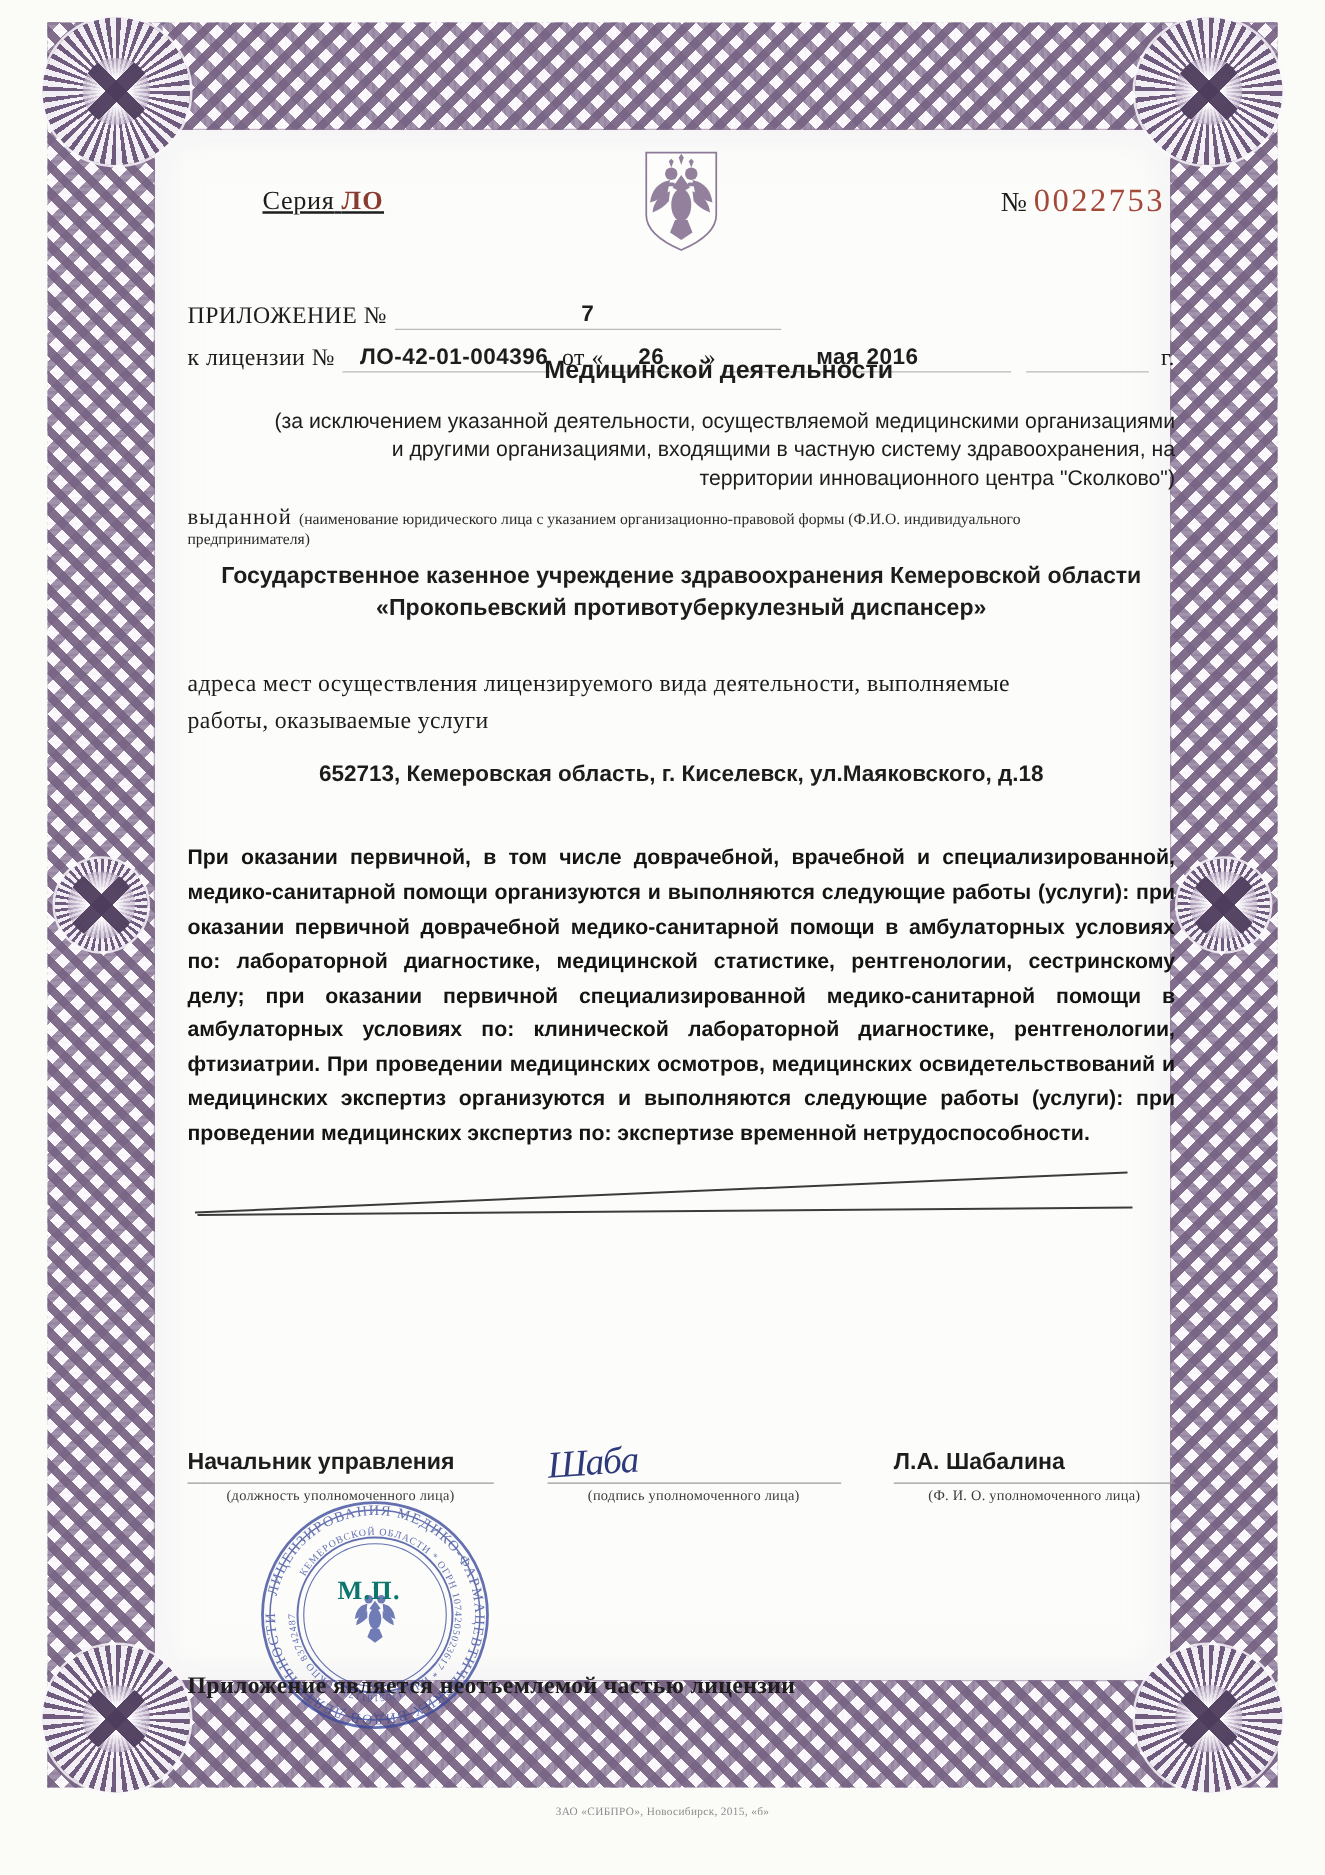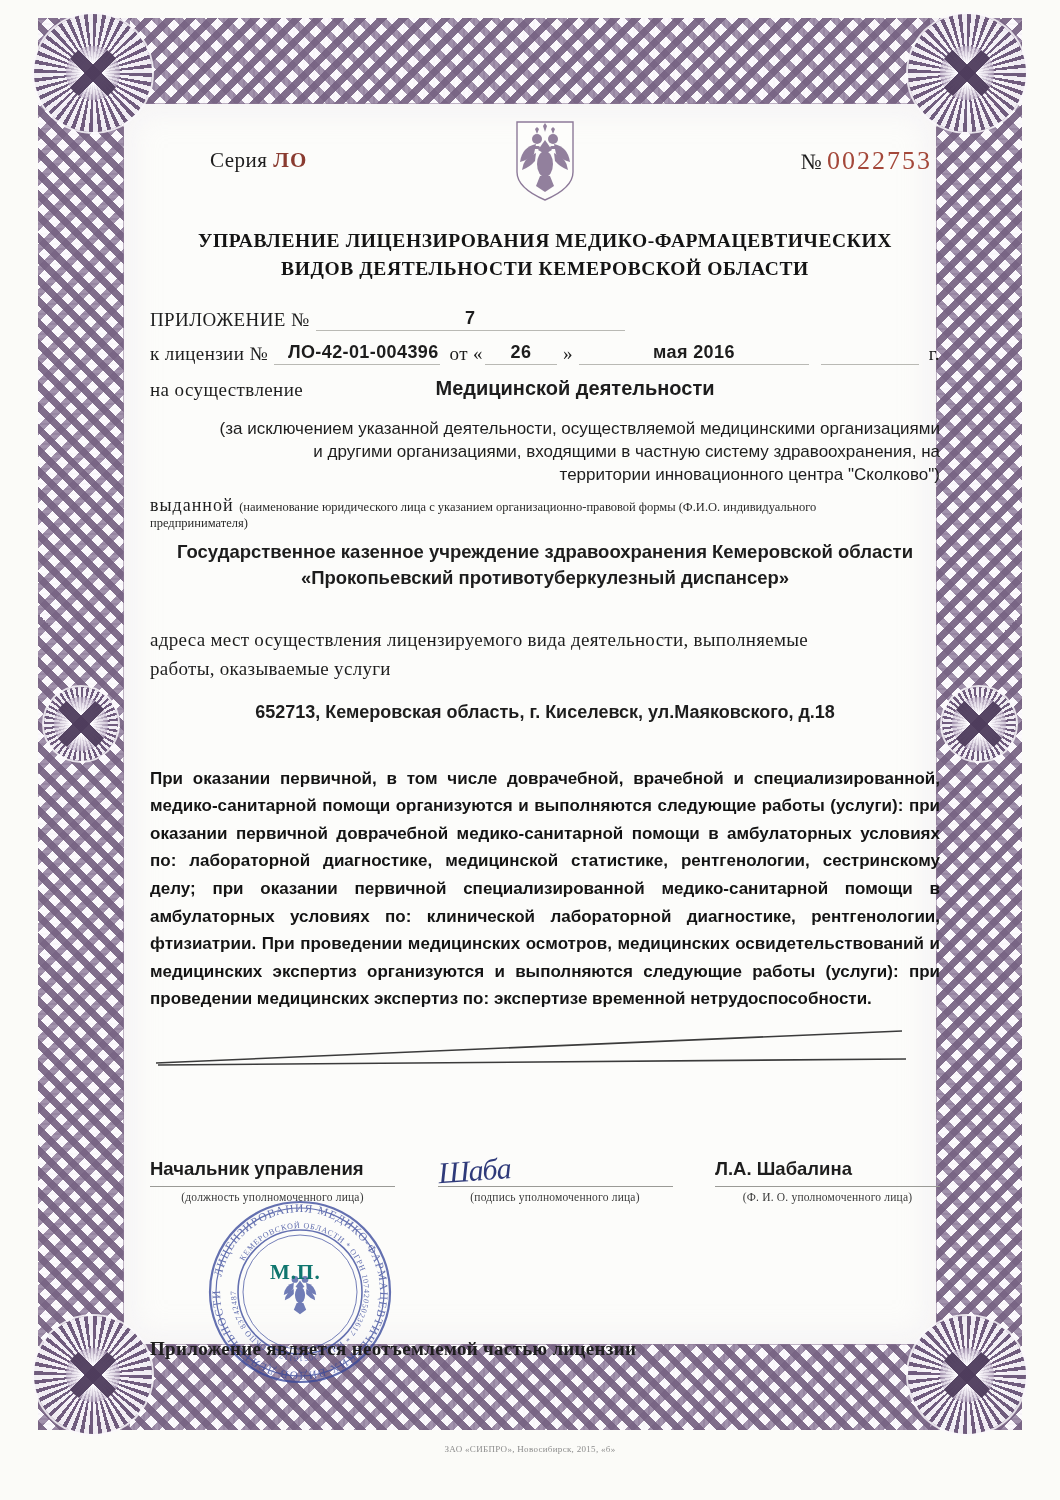--- a/index.html
+++ b/index.html
@@ -173,20 +173,21 @@
   .head-row {
     position: relative;
     height: 105px;
   }
   .serial {
     position: absolute;
     left: 60px;
     top: 38px;
     font-size: 21px;
     letter-spacing: 0.5px;
+    text-decoration: underline;
   }
   .serial b {
     font-weight: bold;
     color: #8a3b30;
     letter-spacing: 1px;
   }
   .doc-number {
     position: absolute;
     right: 8px;
     top: 36px;
@@ -480,45 +481,40 @@
           </g>
         </svg>
       </div>
 
       <div class="doc-number">
         <span>№</span>
         <span class="num">0022753</span>
       </div>
     </div>
 
-    <div class="authority">
-      <div>УПРАВЛЕНИЕ ЛИЦЕНЗИРОВАНИЯ МЕДИКО-ФАРМАЦЕВТИЧЕСКИХ</div>
-      <div>ВИДОВ ДЕЯТЕЛЬНОСТИ КЕМЕРОВСКОЙ ОБЛАСТИ</div>
-    </div>
 
     <div class="fields">
 
       <div class="field-row">
         <span class="f-label">ПРИЛОЖЕНИЕ №</span>
         <span class="f-line w-appendix">7</span>
         <span style="flex:1"></span>
       </div>
 
       <div class="field-row">
         <span class="f-label">к лицензии №</span>
         <span class="f-line left w-lic">ЛО-42-01-004396</span>
         <span class="f-tail">от «</span>
         <span class="f-line w-day">26</span>
         <span class="f-tail">»</span>
         <span class="f-line w-month">мая 2016</span>
         <span class="f-line w-rest"></span>
         <span class="f-tail">г.</span>
       </div>
 
-      <div class="activity-label">на осуществление</div>
       <div class="activity-title">Медицинской деятельности</div>
 
       <div class="activity-note">
         <div>(за исключением указанной деятельности, осуществляемой медицинскими организациями</div>
         <div>и другими организациями, входящими в частную систему здравоохранения, на</div>
         <div>территории инновационного центра "Сколково")</div>
       </div>
 
       <div class="issued-row">
         <span>выданной</span>

